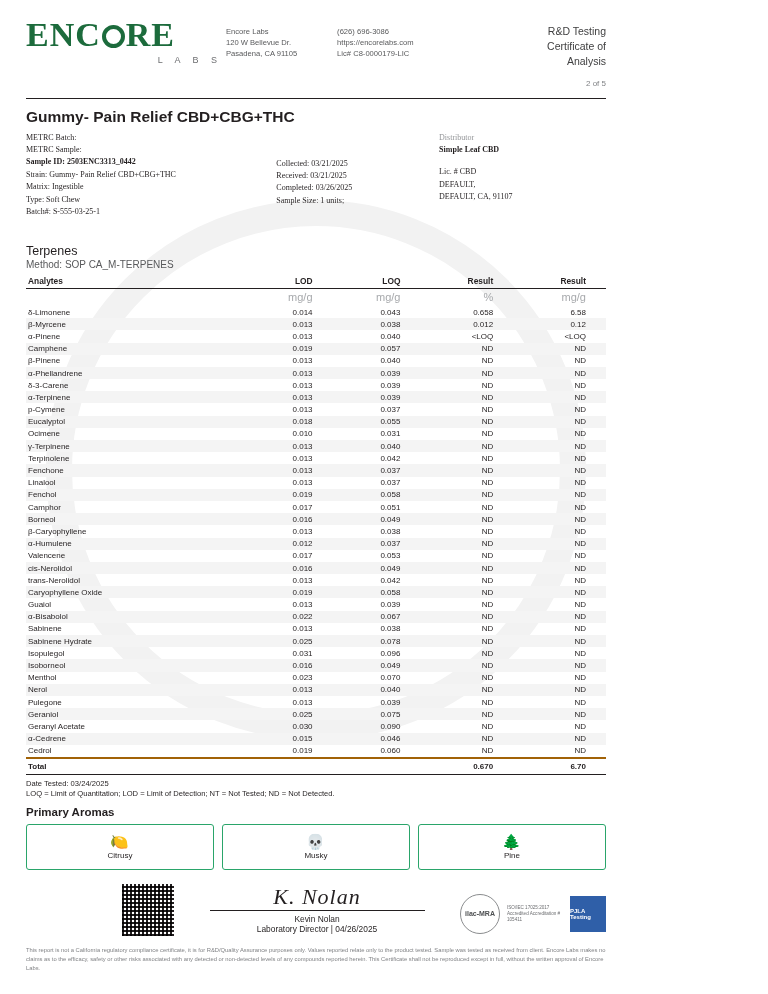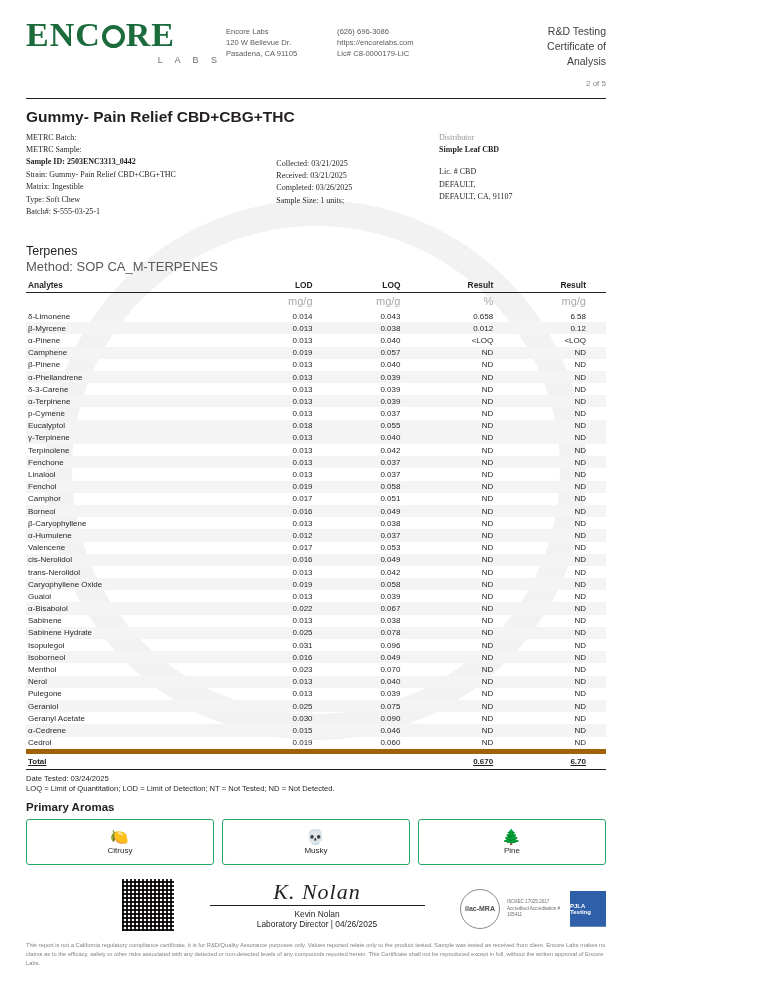--- a/index.html
+++ b/index.html
@@ -111,21 +111,21 @@
   .meta .muted { color: #939598; }
 
   
   .sec-title {
     font-size: 12.5px;
     margin-top: 26px;
     margin-bottom: 0;
     font-weight: normal;
   }
   .sec-method {
-    font-size: 13px;
+    font-size: 10px;
     color: #58595b;
     margin-top: 1px;
   }
   table.terps {
     width: 100%;
     border-collapse: collapse;
     margin-top: 6px;
     font-size: 8px;
   }
   table.terps th {
@@ -152,25 +152,24 @@
   .col-bar { width: auto; }
   .barcell { padding-left: 8px !important; }
   .bar {
     display: inline-block;
     height: 5px;
     background: #127c31;
     vertical-align: middle;
   }
   tr.total td {
     font-weight: bold;
-    border-top: 5px solid #a16207;
+    border-top: 2px solid #a16207;
     border-bottom: 1.4px solid #231f20;
     padding-top: 3px;
     padding-bottom: 3px;
-    text-decoration: underline;
   }
   .date-tested { font-size: 7.6px; margin-top: 4px; }
   .legend { font-size: 7.6px; margin-top: 1px; }
 
   
   .aromas-title {
     font-size: 11.5px;
     font-weight: bold;
     margin-top: 8px;
     margin-bottom: 6px;
@@ -418,20 +417,28 @@
             <td class="barcell"></td>
           </tr>
           <tr class="alt">
             <td class="an">Eucalyptol</td>
             <td>0.018</td>
             <td>0.055</td>
             <td>ND</td>
             <td>ND</td>
             <td class="barcell"></td>
           </tr>
+          <tr>
+            <td class="an">Ocimene</td>
+            <td>0.010</td>
+            <td>0.031</td>
+            <td>ND</td>
+            <td>ND</td>
+            <td class="barcell"></td>
+          </tr>
           <tr class="alt">
             <td class="an">γ-Terpinene</td>
             <td>0.013</td>
             <td>0.040</td>
             <td>ND</td>
             <td>ND</td>
             <td class="barcell"></td>
           </tr>
           <tr>
             <td class="an">Terpinolene</td>

